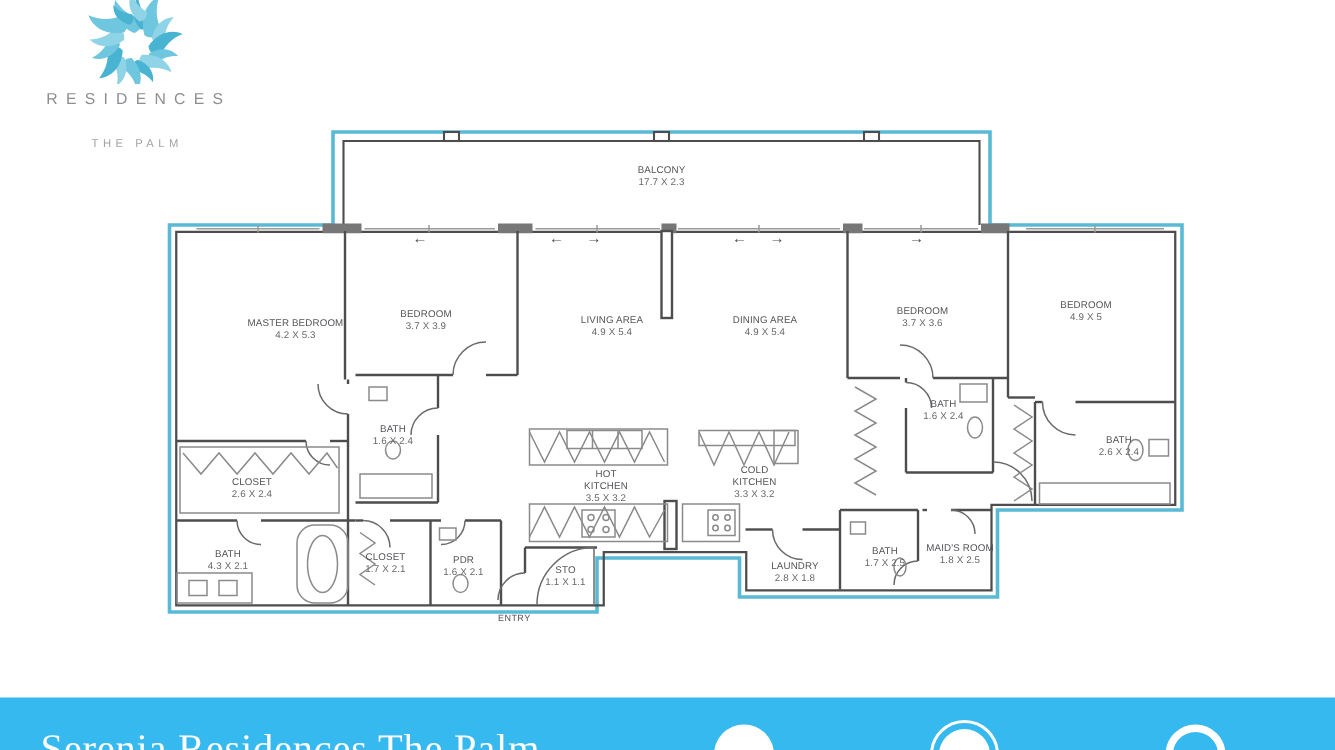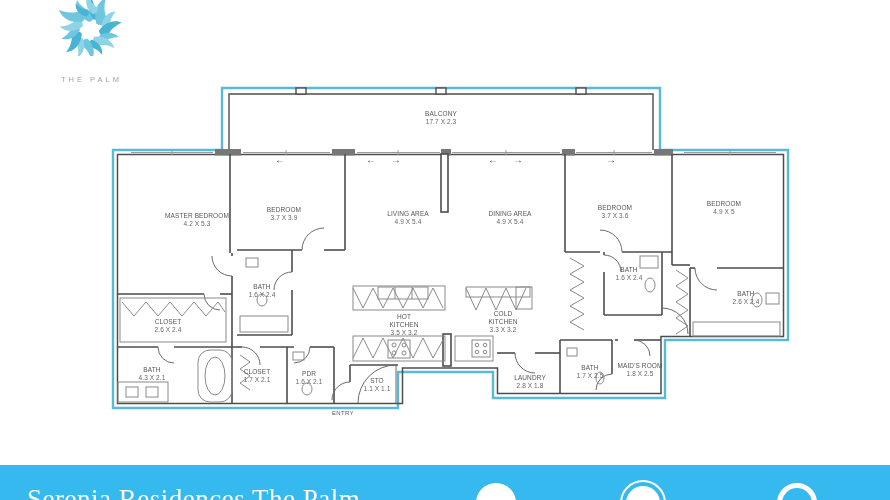--- a/index.html
+++ b/index.html
@@ -51,20 +51,21 @@
       <use href="#leaf" fill="#6ec6df" transform="translate(60,30) rotate(105) translate(9,0) scale(0.9)"></use>
       <use href="#leaf" fill="#8fd4e6" transform="translate(60,30) rotate(130) translate(11,0) scale(0.8)"></use>
       <use href="#leaf" fill="#49b3d2" transform="translate(60,30) rotate(155) translate(9,0) scale(1.0)"></use>
       <use href="#leaf" fill="#6ec6df" transform="translate(60,30) rotate(180) translate(10,0) scale(0.85)"></use>
       <use href="#leaf" fill="#8fd4e6" transform="translate(60,30) rotate(205) translate(8,0) scale(0.95)"></use>
       <use href="#leaf" fill="#6ec6df" transform="translate(60,30) rotate(230) translate(11,0) scale(1.1)"></use>
       <use href="#leaf" fill="#49b3d2" transform="translate(60,30) rotate(255) translate(14,0) scale(0.7)"></use>
       <use href="#leaf" fill="#8fd4e6" transform="translate(60,30) rotate(280) translate(16,0) scale(0.8)"></use>
     </g>
   </svg>
+  <span class="brand2">RESIDENCES</span>
   <span class="brand3">THE PALM</span>
 </div>
 
 <div class="plan">
   <svg width="890" height="500" viewBox="0 0 890 500">
 
     <path d="M113,150 H222 V88 H660 V150 H788 V340 H665 V398 H493 V372 H398 V408 H113 Z" fill="none" stroke="#5ab9d5" stroke-width="2.4"></path>
 
     <path d="M117.5,154.5 H783.5 V336.5 H661 V393.5 H497.5 V368 H402.5 V403.5 H117.5 Z" fill="none" stroke="#4d4d4d" stroke-width="1.5"></path>
 

